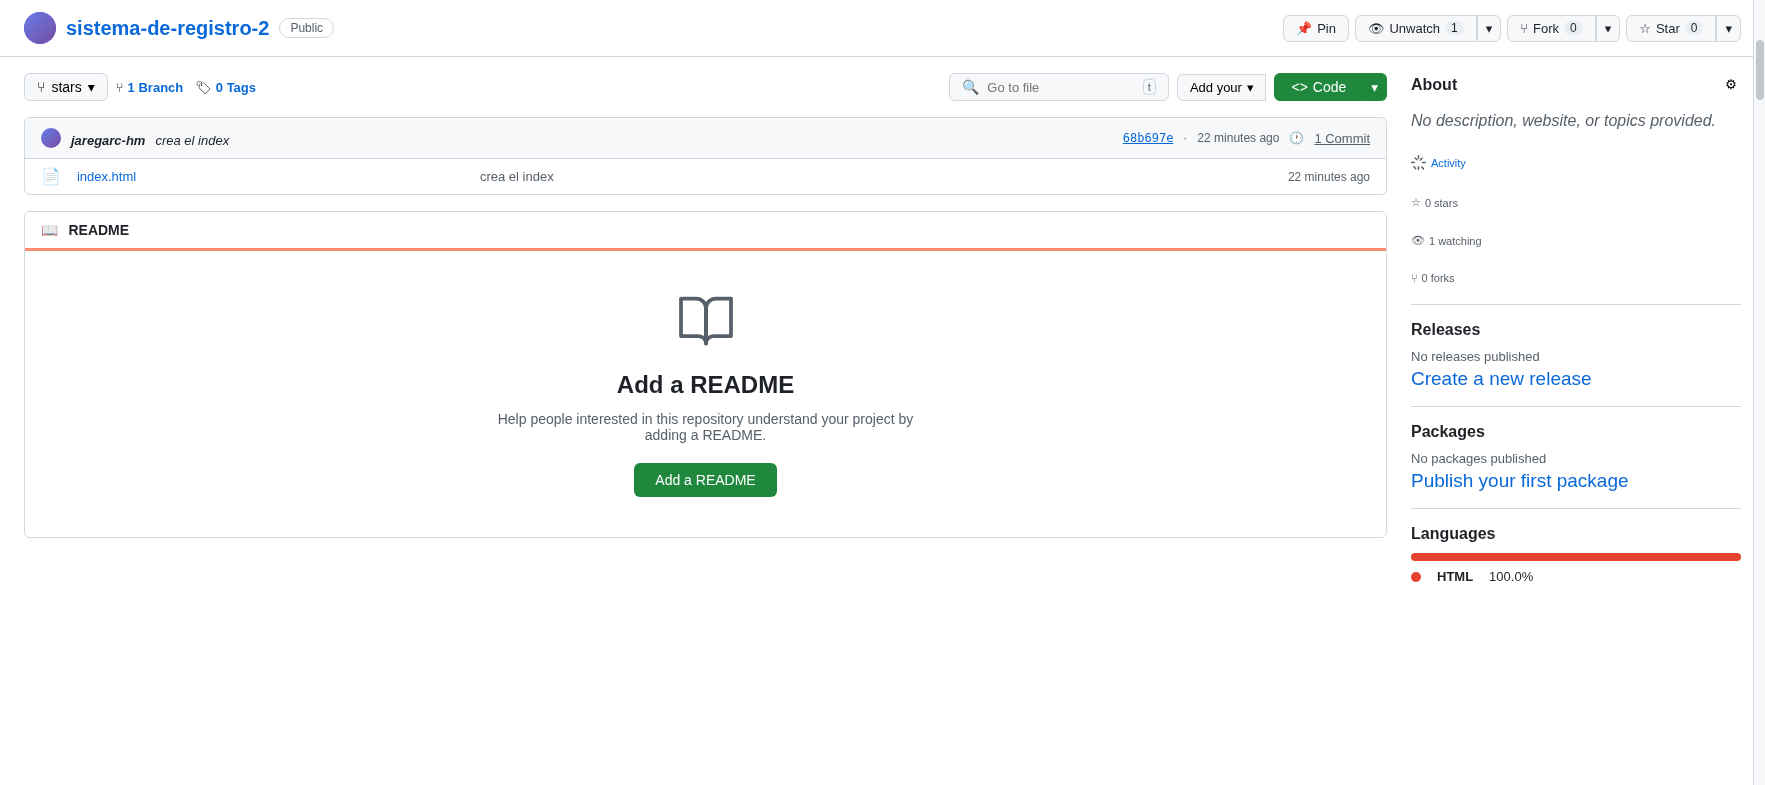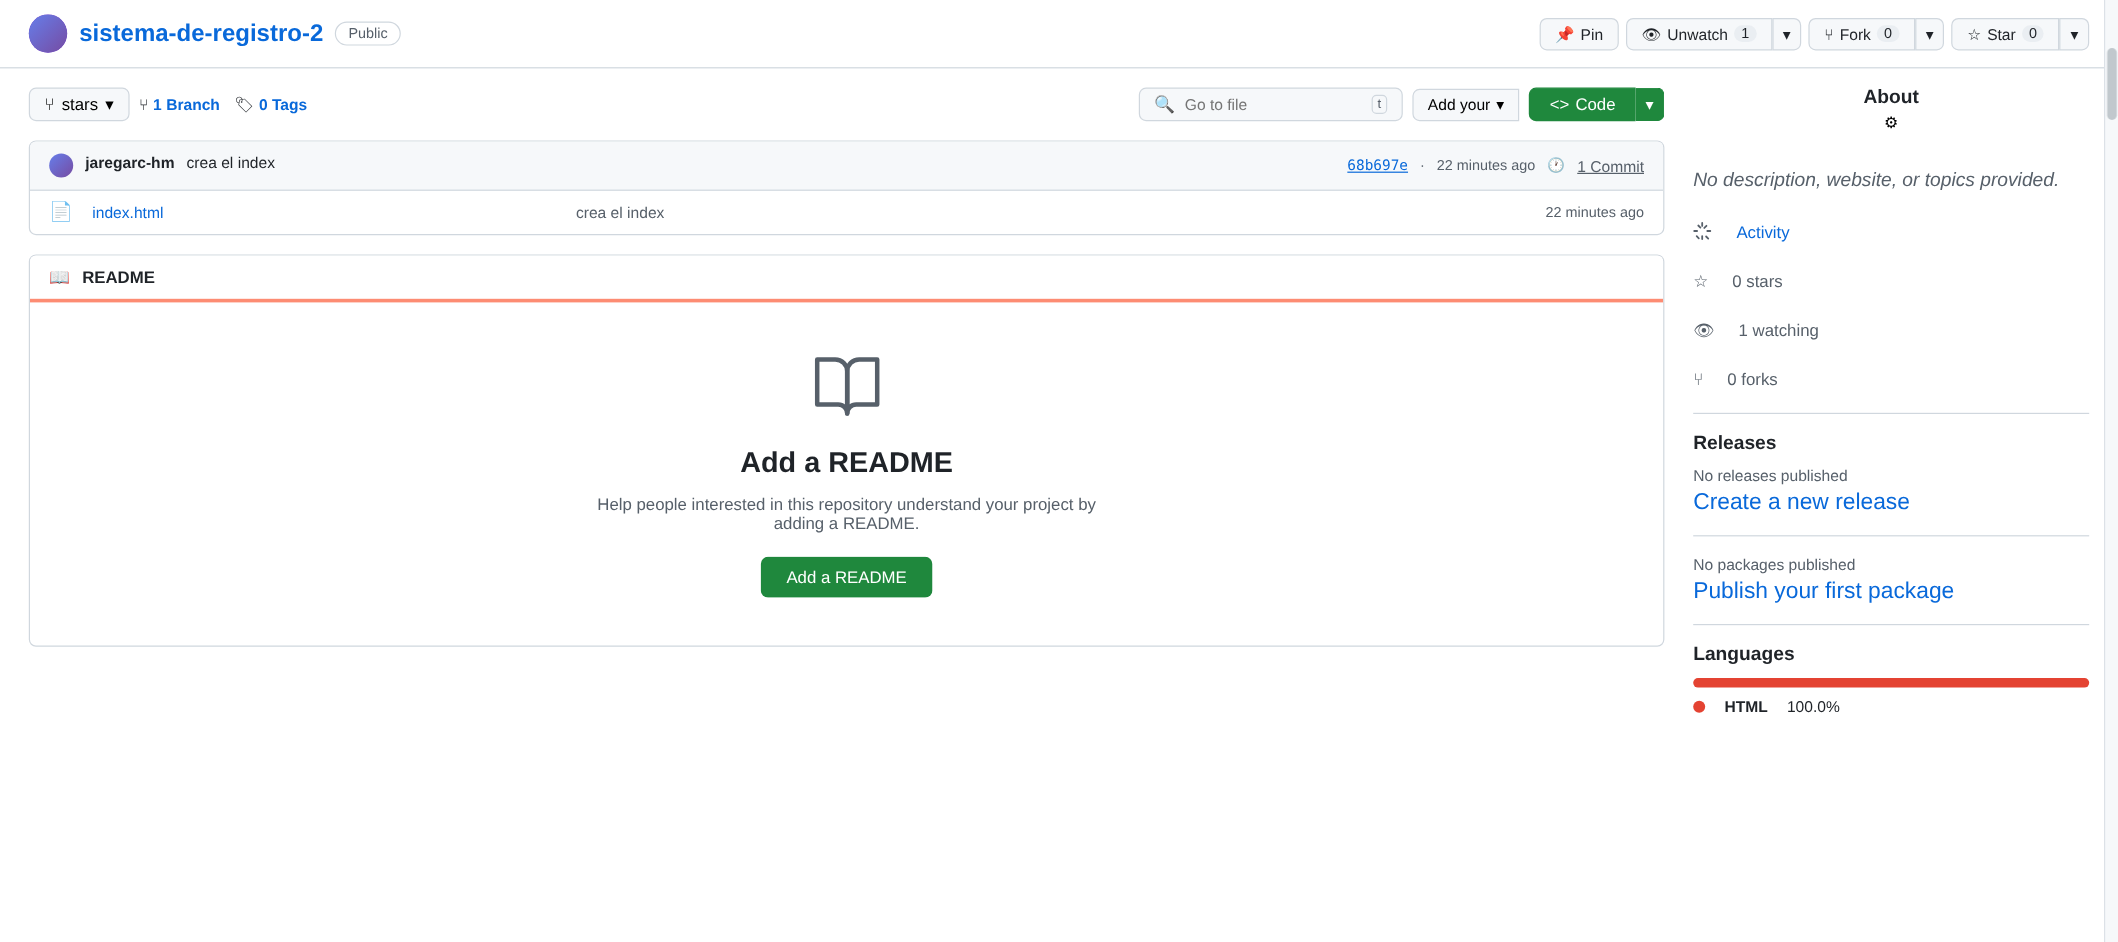--- a/index.html
+++ b/index.html
@@ -196,22 +196,23 @@
     .commit-row {
       display: flex;
       align-items: center;
       justify-content: space-between;
       padding: 10px 16px;
       background: #f6f8fa;
       border-bottom: 1px solid #d0d7de;
     }
     .commit-row-left {
       display: flex;
-      align-items: flex-start;
+      align-items: flex-end;
       gap: 10px;
+      font-style: italic;
     }
     .user-avatar-sm {
       width: 20px;
       height: 20px;
       border-radius: 50%;
       background: linear-gradient(135deg, #667eea, #764ba2);
     }
     .commit-author { font-weight: 600; font-size: 13px; color: #1f2328; }
     .commit-message { font-size: 13px; color: #1f2328; }
     .commit-row-right {
@@ -291,31 +292,30 @@
     }
 
     
     .about-section {
       margin-bottom: 20px;
     }
     .about-header {
       display: flex;
       align-items: center;
       justify-content: space-between;
-      margin-bottom: 28px;
-      flex-direction: column;
+      margin-bottom: 16px;
     }
     .about-title { font-size: 16px; font-weight: 600; }
     .about-desc { font-size: 16px; color: #57606a; font-style: italic; margin-bottom: 12px; }
     .about-item {
       display: flex;
       align-items: center;
-      gap: 20px;
+      gap: 4px;
       margin-bottom: 6px;
-      font-size: 14px;
+      font-size: 11px;
       color: #57606a;
       margin-top: 25px;
     }
     .about-item a { color: #0969da; text-decoration: none; }
     .divider { border: none; border-top: 1px solid #d0d7de; margin: 16px 0; }
 
     .section-title { font-size: 16px; font-weight: 600; margin-bottom: 10px; }
     .section-empty { font-size: 13px; color: #57606a; margin-bottom: 4px; }
     .section-link { color: #0969da; font-size: 19px; text-decoration: none; display: block; margin-bottom: 4px; }
 
@@ -525,20 +525,21 @@
 
     <div class="releases-section">
       <div class="section-title">Releases</div>
       <p class="section-empty">No releases published</p>
       <a class="section-link" href="#">Create a new release</a>
     </div>
 
     <hr class="divider">
 
     <div class="packages-section">
+      <div class="section-title">Packages</div>
       <p class="section-empty">No packages published</p>
       <a class="section-link" href="#">Publish your first package</a>
     </div>
 
     <hr class="divider">
 
     <div class="languages-section">
       <div class="section-title">Languages</div>
       <div class="lang-bar" style="background:#e44332;"></div>
       <div class="lang-item">

